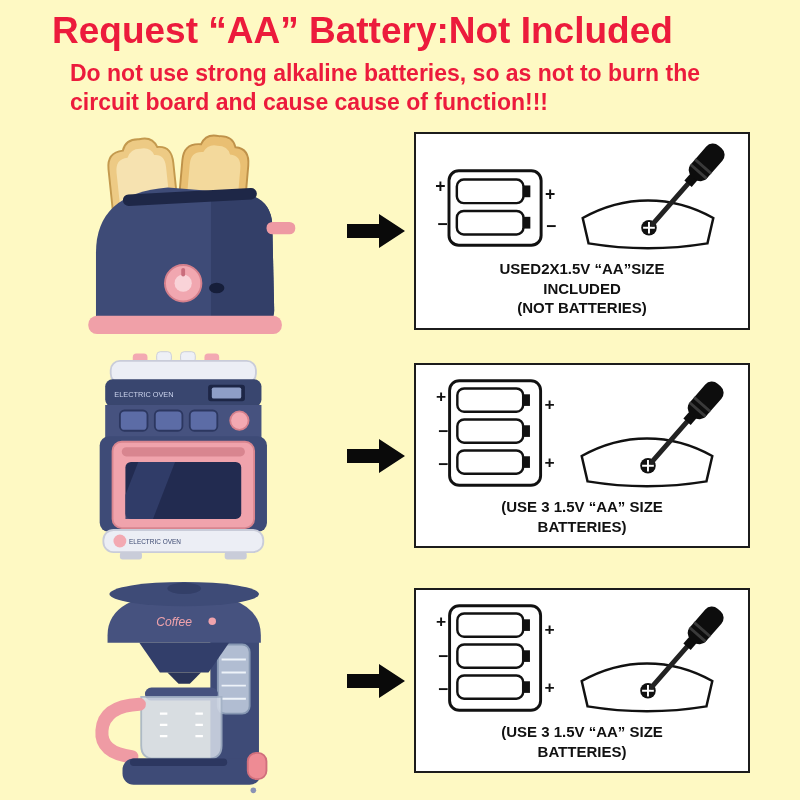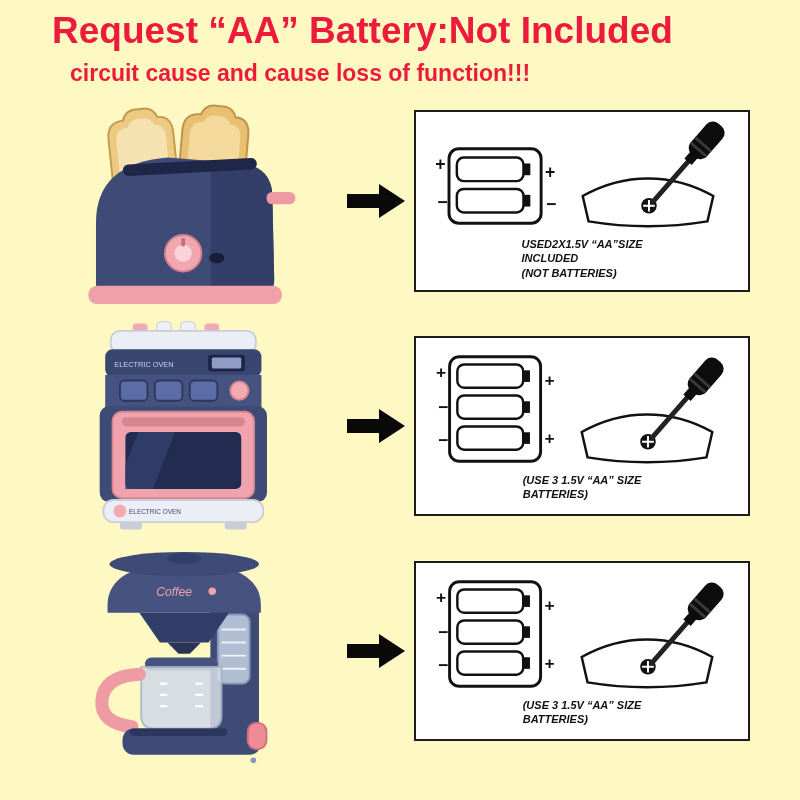--- a/index.html
+++ b/index.html
@@ -6,32 +6,33 @@
   .page{width:800px;height:800px;background:#fef9c3;font-family:"Liberation Sans",sans-serif;position:relative;overflow:hidden;}
   .header{padding:10px 16px 0 52px;}
   .title{color:#ec1b3c;font-size:37px;font-weight:bold;margin:0;line-height:1.15;}
   .warning{color:#ec1b3c;font-size:23px;font-weight:bold;margin:6px 0 0 18px;line-height:1.3;}
   .row{display:flex;align-items:center;padding:0 10px 0 34px;height:225px;box-sizing:border-box;}
   .product{width:306px;display:flex;justify-content:center;align-items:flex-start;}
   .arrowcell{width:74px;display:flex;justify-content:center;align-items:center;}
   .ibox{width:336px;min-height:180px;border:2.5px solid #1c1c1c;background:#fff;box-sizing:border-box;
         display:flex;flex-direction:column;align-items:center;justify-content:center;padding:8px 6px 10px;}
   .diagram{display:flex;align-items:flex-end;justify-content:center;gap:2px;}
-  .caption{font-weight:bold;font-size:11px;color:#111;line-height:1.3;margin-top:2px;font-style:italic;}
+  .caption{text-align:center;font-weight:bold;font-size:15px;color:#111;line-height:1.3;margin-top:2px;}
   svg{display:block;}
 </style>
 </head>
 <body>
 
 <div class="page">
 
   <header class="header">
     <h1 class="title">Request  “AA”  Battery:Not Included</h1>
     <div class="warning">
-      <div>circuit cause and cause loss of function!!!</div>
+      <div>Do not use strong alkaline batteries, so as not to burn the</div>
+      <div>circuit board and cause cause of function!!!</div>
     </div>
   </header>
 
   <section class="row">
     <div class="product">
       <svg viewBox="0 0 250 215" width="240" height="206">
         <g transform="rotate(-6 75 60)">
           <path d="M45,100 V40 Q45,22 62,22 Q66,10 80,12 Q94,10 98,22 Q113,22 113,40 V100 Z" fill="#edca84" stroke="#c49a4e" stroke-width="2"></path>
           <path d="M53,100 V44 Q53,30 66,30 Q70,21 80,22 Q91,21 94,30 Q105,30 105,44 V100 Z" fill="#f6e2b0"></path>
         </g>

